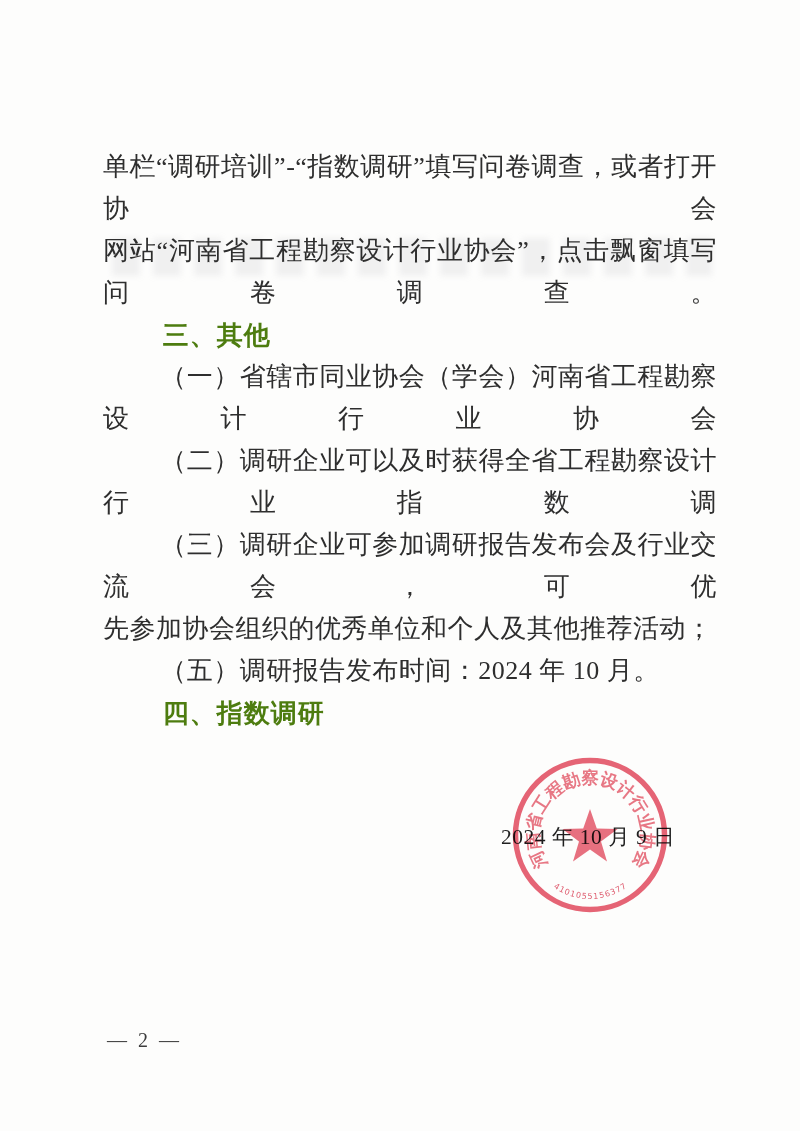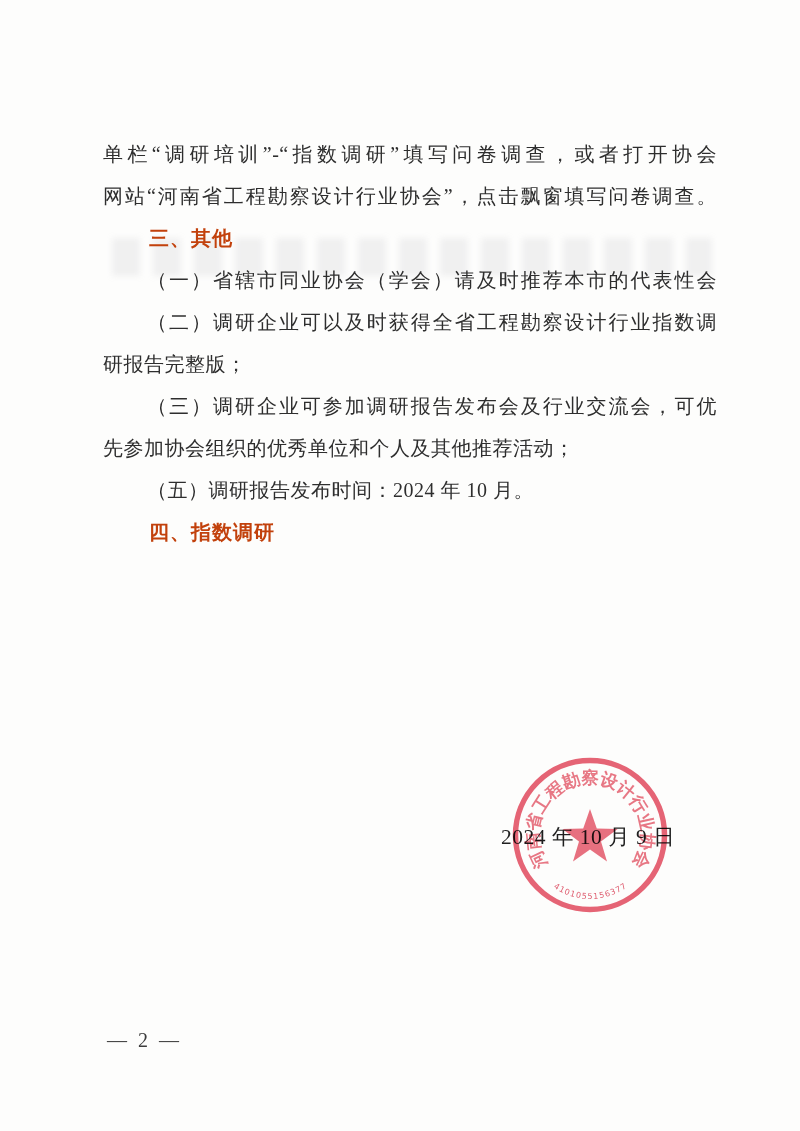--- a/index.html
+++ b/index.html
@@ -16,37 +16,37 @@
 
   
   .showthrough {
     position: absolute; top: 238px; left: 112px; width: 600px; height: 38px;
     background: repeating-linear-gradient(90deg,
       rgba(150,150,160,0.12) 0 28px, rgba(150,150,160,0) 28px 41px);
     filter: blur(3px);
   }
 
   .body-text {
-    position: absolute; top: 133px; left: 103px; width: 614px;
-    font-size: 20px; line-height: 42px;
+    position: absolute; top: 146px; left: 103px; width: 614px;
+    font-size: 26px; line-height: 42px;
     letter-spacing: 0.5px;
   }
   .line { min-height: 42px; white-space: nowrap; }
   .fill {
     white-space: normal;
     text-align: justify;
     text-align-last: justify;
     text-justify: inter-character;
   }
   .ind { text-indent: 2.2em; }
   .heading {
     text-indent: 2.3em;
     font-family: "Liberation Sans", "DejaVu Sans", sans-serif;
     font-weight: 700;
-    color: #c2410c;
+    color: #4d7c0f;
     letter-spacing: 1px;
   }
 
   .issue-date {
     position: absolute; top: 822px; left: 501px;
     font-size: 21.5px; color: #1f1f1f; letter-spacing: 0.5px;
     white-space: nowrap; z-index: 2;
   }
 
   .stamp-wrap {
@@ -70,23 +70,22 @@
 <body>
 
 <div class="page">
 
   <div class="showthrough"></div>
 
   <div class="body-text">
     <div class="line fill">单栏“调研培训”-“指数调研”填写问卷调查，或者打开协会</div>
     <div class="line fill">网站“河南省工程勘察设计行业协会”，点击飘窗填写问卷调查。</div>
     <div class="line heading">三、其他</div>
-    <div class="line fill ind">（一）省辖市同业协会（学会）请及时推荐本市的代表性会</div>
+    <div class="line fill ind">（一）省辖市同业协会（学会）河南省工程勘察设计行业协会</div>
     <div class="line fill ind">（二）调研企业可以及时获得全省工程勘察设计行业指数调</div>
-    <div class="line">研报告完整版；</div>
     <div class="line fill ind">（三）调研企业可参加调研报告发布会及行业交流会，可优</div>
     <div class="line">先参加协会组织的优秀单位和个人及其他推荐活动；</div>
     <div class="line ind">（五）调研报告发布时间：2024 年 10 月。</div>
     <div class="line heading">四、指数调研</div>
   </div>
 
   <div class="issue-date">2024 年 10 月 9 日</div>
 
   <div class="stamp-wrap">
     <svg viewBox="0 0 200 200" width="200" height="200">

